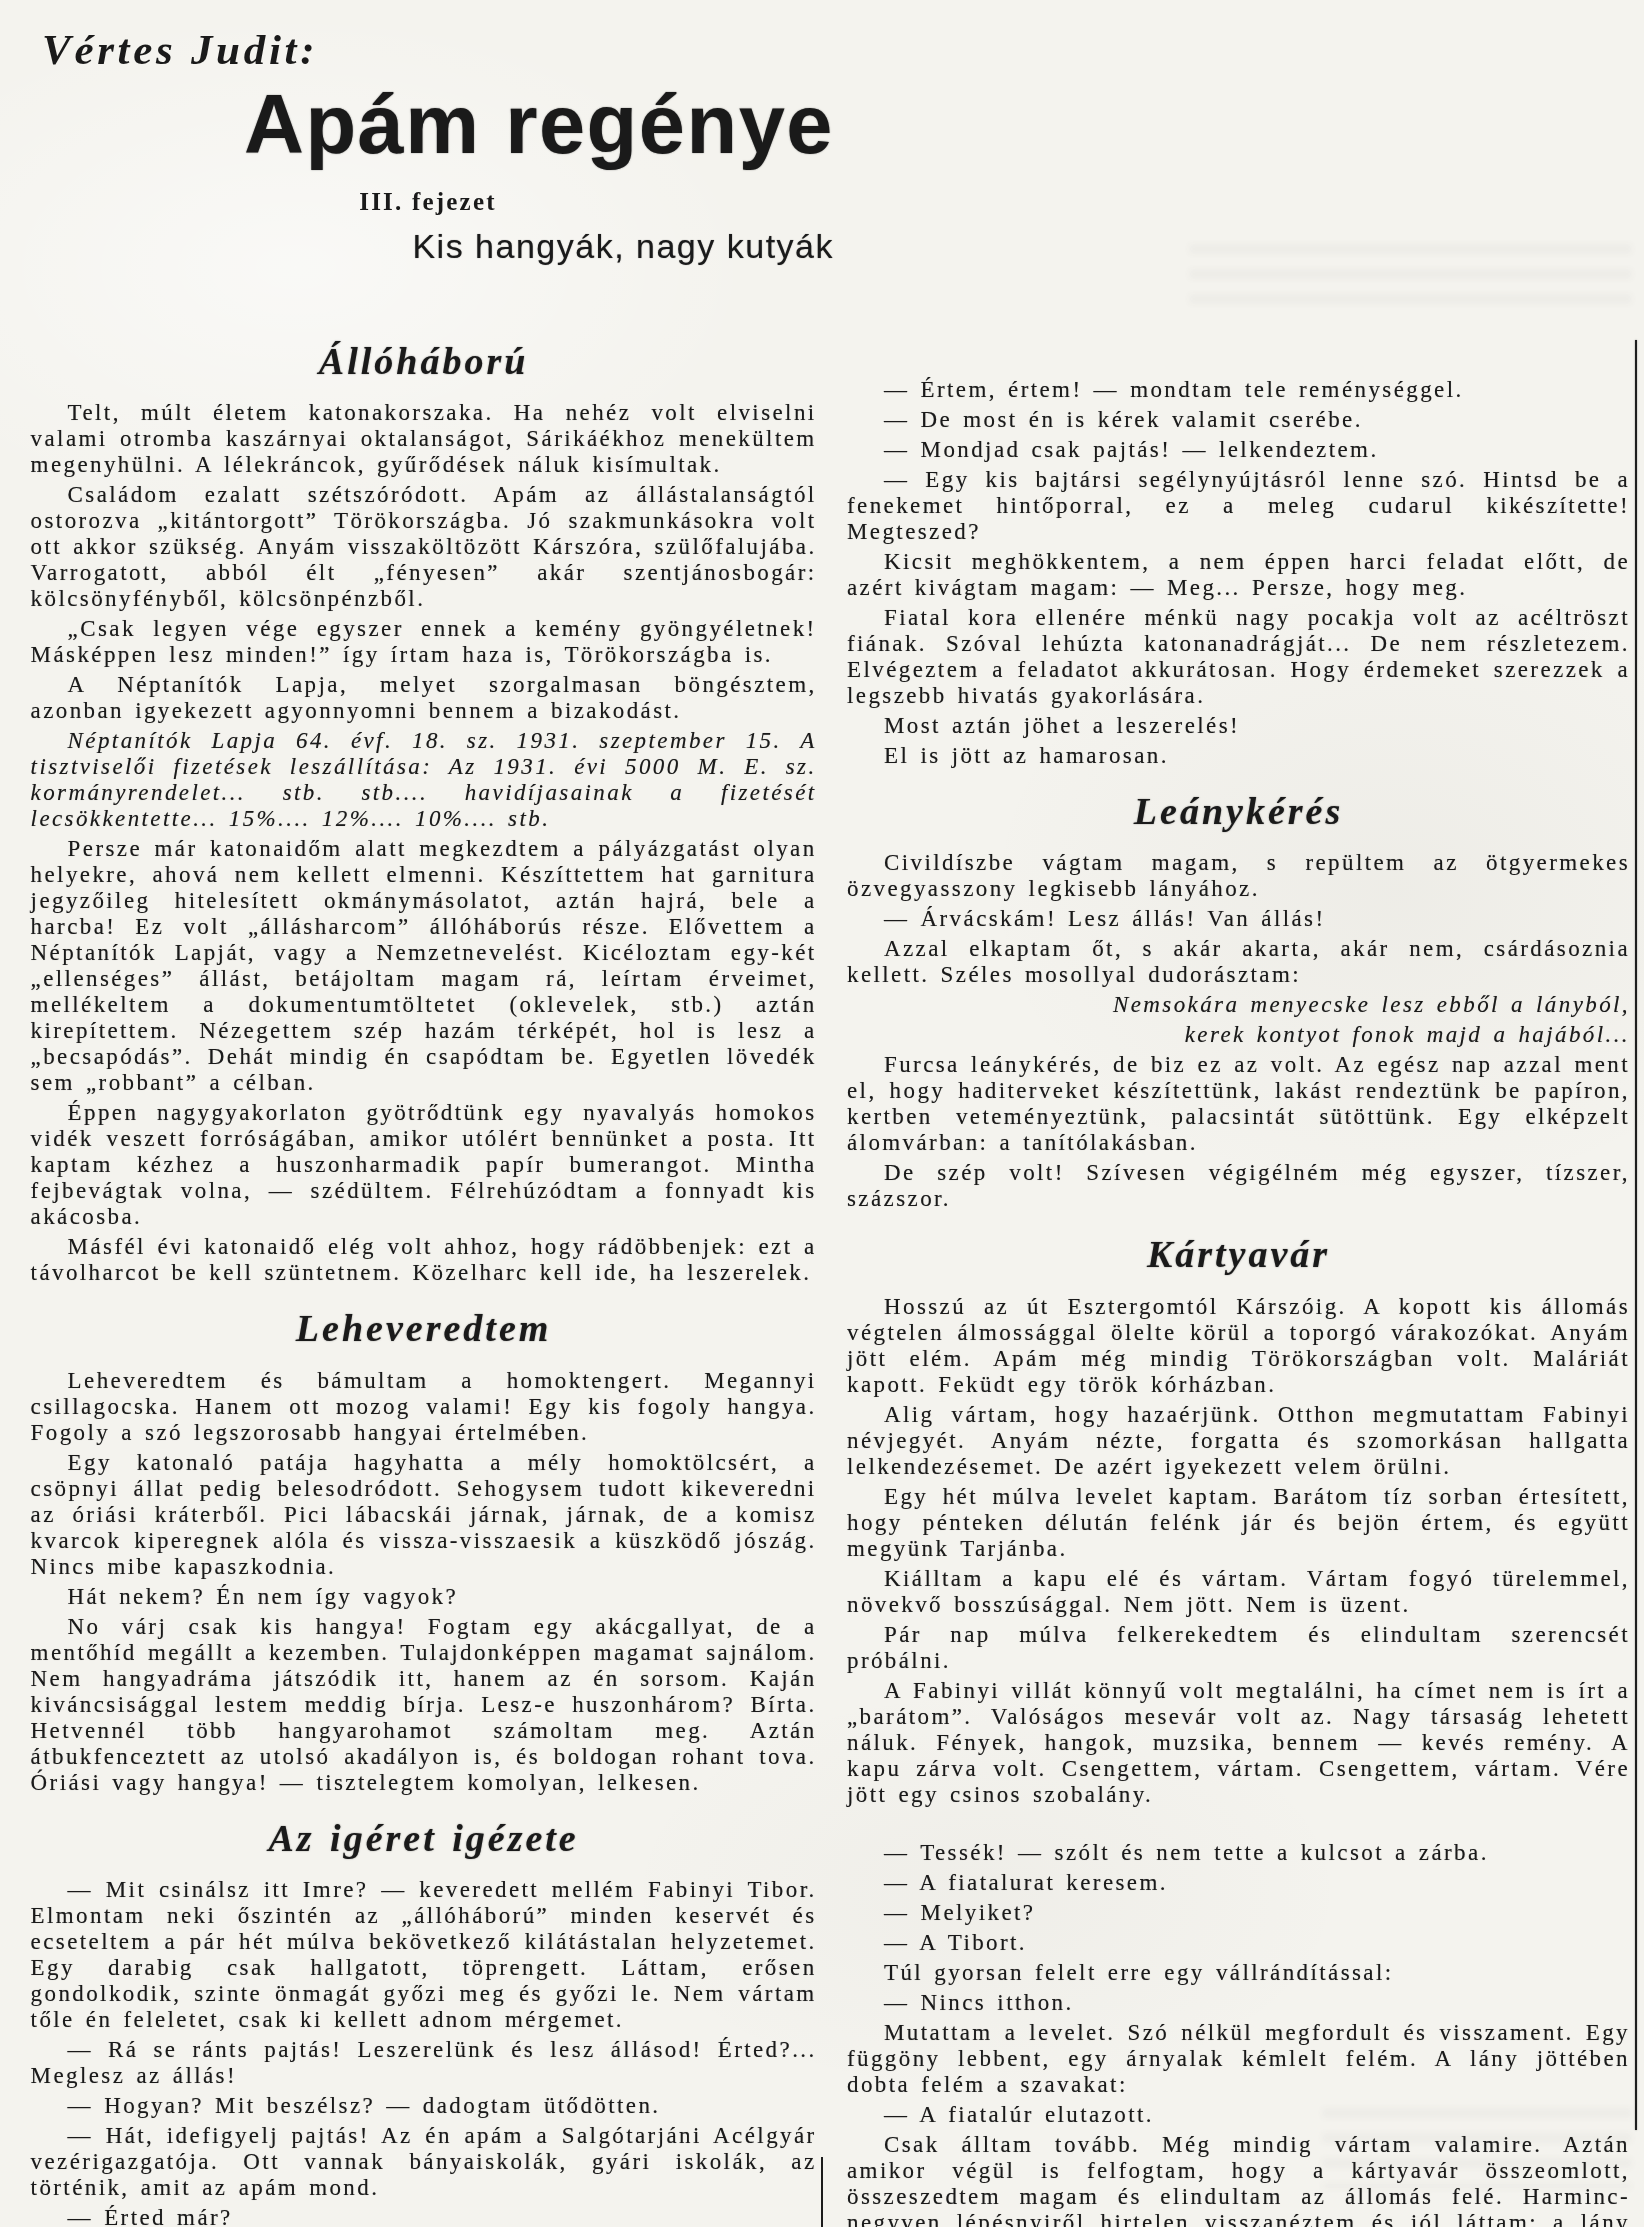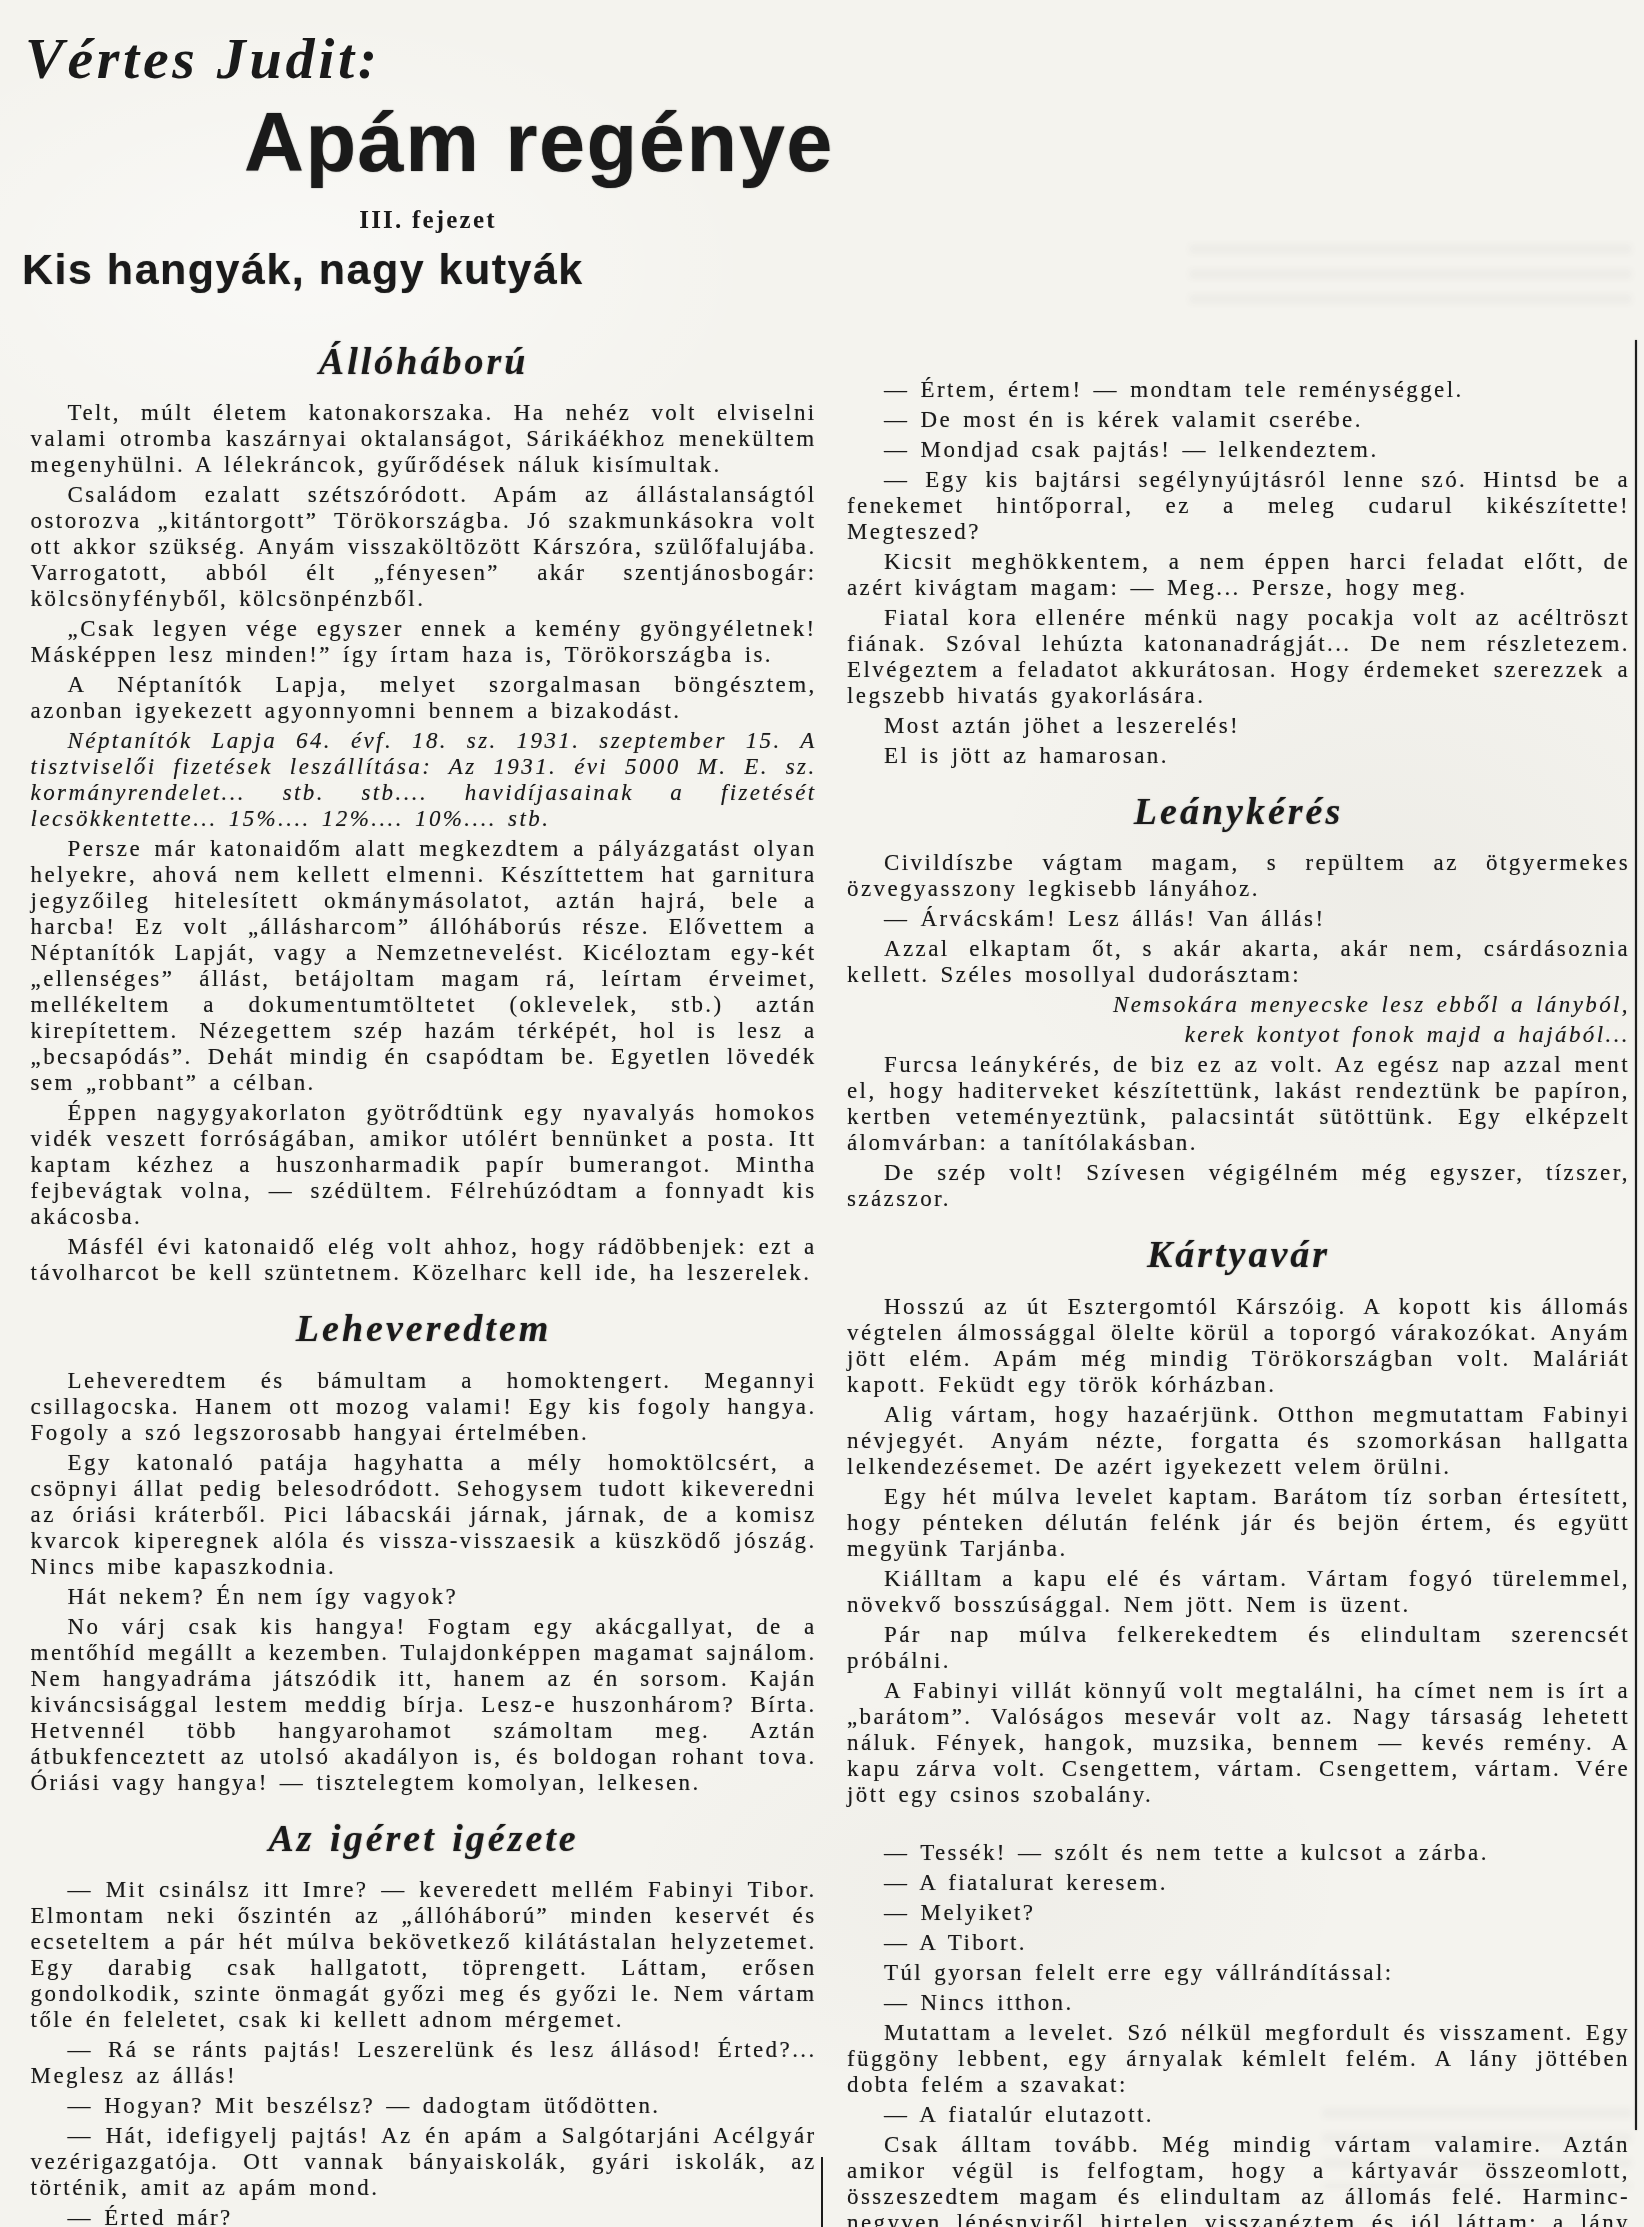--- a/index.html
+++ b/index.html
@@ -14,37 +14,37 @@
       radial-gradient(ellipse 517px 295px at 60% 85%, rgba(120,115,100,0.04), transparent 70%);
     overflow: hidden;
     color: #1a1a1a;
     font-family: "Liberation Serif", serif;
   }
   
   .masthead { position: absolute; left: 22px; top: 25px; width: 812px; }
   .author {
     font-family: "Liberation Serif", serif;
     font-style: italic; font-weight: bold;
-    font-size: 58px; letter-spacing: 3.7px;
-    margin-left: 3px;
+    font-size: 43px; letter-spacing: 3.7px;
+    margin-left: 20px;
   }
   .title {
     font-family: "Liberation Sans", sans-serif;
     font-weight: bold; font-size: 83px; line-height: 1.05;
     text-align: right; letter-spacing: 1.5px; margin-top: 7.4px;
     text-shadow: 0 0 1.5px rgba(20,20,20,0.55);
   }
   .chapter {
     font-family: "Liberation Serif", serif;
     font-weight: bold; font-size: 25px; text-align: center;
     letter-spacing: 2.2px; margin-top: 19px;
   }
   .subtitle {
     font-family: "Liberation Sans", sans-serif;
-    font-weight: bold; font-size: 43px; text-align: left;
+    font-weight: normal; font-size: 34px; text-align: right;
     letter-spacing: 1.5px; margin-top: 11.8px;
     text-shadow: 0 0 1.1px rgba(20,20,20,0.5);
   }
   
   .col {
     position: absolute;
     font-size: 23px; line-height: 26px;
     letter-spacing: 2.4px; word-spacing: 3px;
     text-shadow: 0 0 0.7px rgba(25,25,25,0.45);
   }

